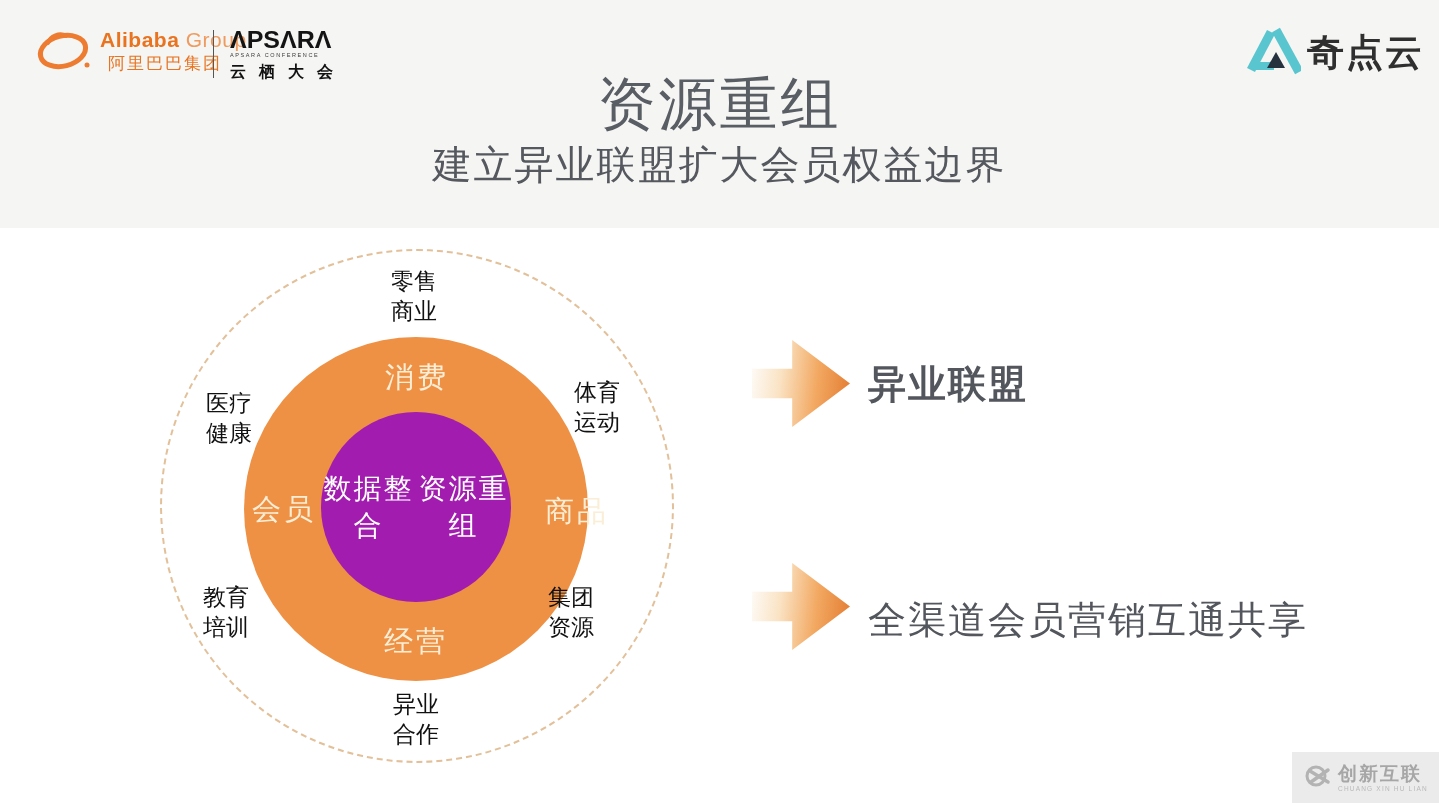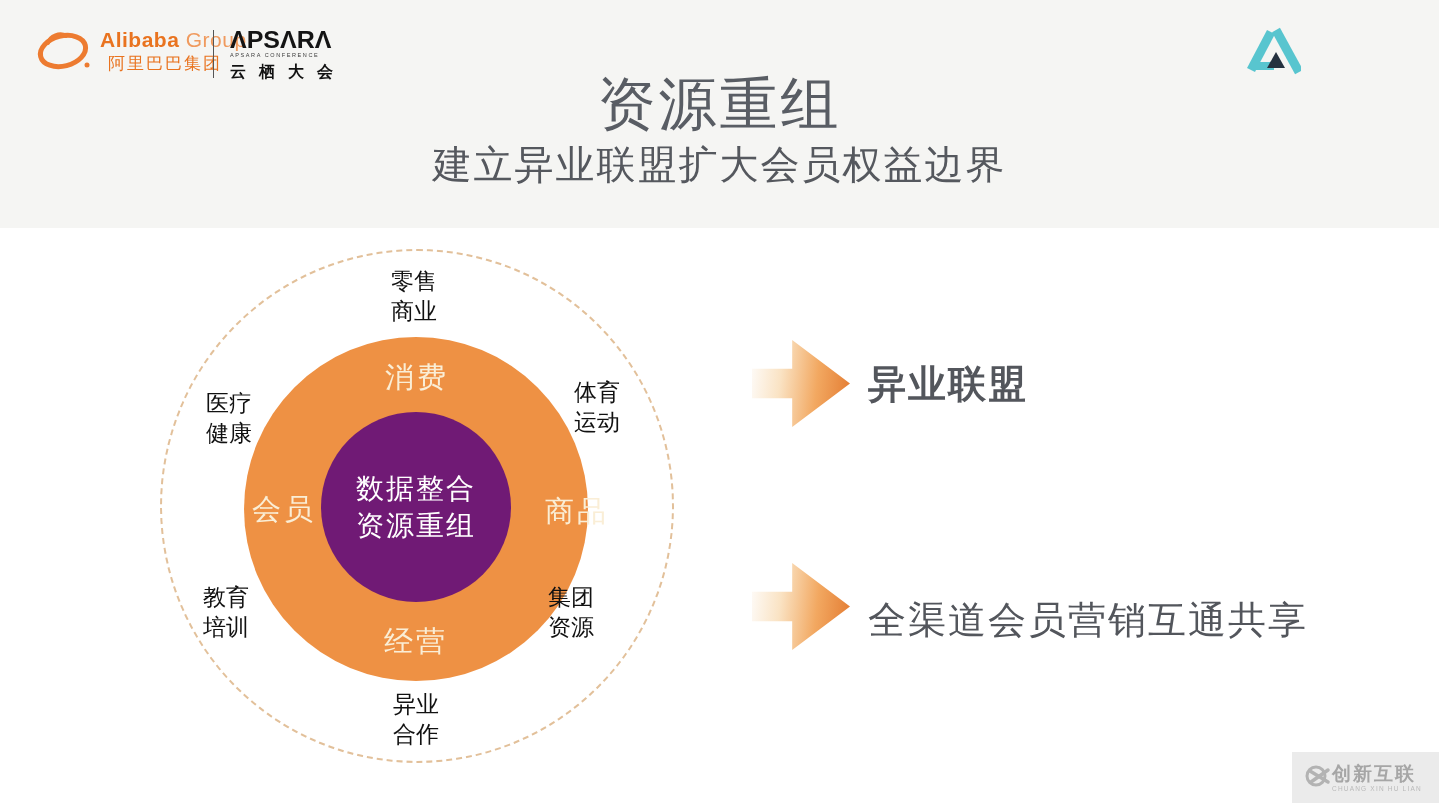--- a/index.html
+++ b/index.html
@@ -42,22 +42,22 @@
   .dashed-circle {
     position: absolute; left: 160px; top: 249px; width: 514px; height: 514px;
     border: 2px dashed #e2c09a; border-radius: 50%;
   }
   .orange-ring {
     position: absolute; left: 244px; top: 337px; width: 344px; height: 344px;
     background: #ee9144; border-radius: 50%;
   }
   .blue-core {
     position: absolute; left: 321px; top: 412px; width: 190px; height: 190px;
-    background: #701a75; border-radius: 50%;
-    display: flex; flex-direction: column; justify-content: center; align-items: center;
+    background: #a21caf; border-radius: 50%;
+    display: flex; flex-direction: row; justify-content: center; align-items: center; text-align: center;
   }
   .core-line { color: #ffffff; font-size: 28px; line-height: 37px; letter-spacing: 2px; }
 
   .ring-label {
     position: absolute; transform: translate(-50%, -50%);
     color: #faeed6; font-size: 29px; letter-spacing: 3px; white-space: nowrap;
   }
   .ring-label.pos-top    { left: 417px; top: 378px; }
   .ring-label.pos-right  { left: 577px; top: 512px; }
   .ring-label.pos-bottom { left: 416px; top: 642px; }
@@ -88,21 +88,21 @@
   }
   .bullet-label.row-1 { top: 361px; font-weight: bold; }
   .bullet-label.row-2 { top: 584px; margin-top: 13px; }
 
   
   .watermark {
     position: absolute; left: 1292px; top: 752px; width: 147px; height: 51px;
     background: #ebebeb; display: flex; align-items: center;
   }
   .watermark-logo { margin-left: 10px; flex: 0 0 auto; }
-  .watermark-text { margin-left: 0; }
+  .watermark-text { margin-left: 6px; }
   .watermark-name { font-size: 19px; font-weight: bold; color: #a6a6a6; letter-spacing: 2px; line-height: 21px; }
   .watermark-caption { font-size: 6.5px; color: #b9b9b9; letter-spacing: 1.2px; line-height: 9px; }
 </style>
 </head>
 <body>
 
 <div class="slide">
 
   <div class="header-band">
 
@@ -133,20 +133,21 @@
 
     <div class="qidianyun-logo">
       <span>
         <svg width="58" height="50" viewBox="0 0 58 50">
           <line x1="28" y1="6" x2="8" y2="44" stroke="#58c5cf" stroke-width="9"></line>
           <line x1="33" y1="4" x2="56" y2="46" stroke="#58c5cf" stroke-width="9"></line>
           <line x1="13" y1="40" x2="31" y2="40" stroke="#58c5cf" stroke-width="8"></line>
           <polygon points="33,26 42,42 24,42" fill="#25313f"></polygon>
         </svg>
       </span>
+      <span class="qidianyun-name">奇点云</span>
     </div>
 
     <div class="title-block">
       <div class="main-title">资源重组</div>
       <div class="sub-title">建立异业联盟扩大会员权益边界</div>
     </div>
   </div>
 
   <div>
     <div class="dashed-circle"></div>

